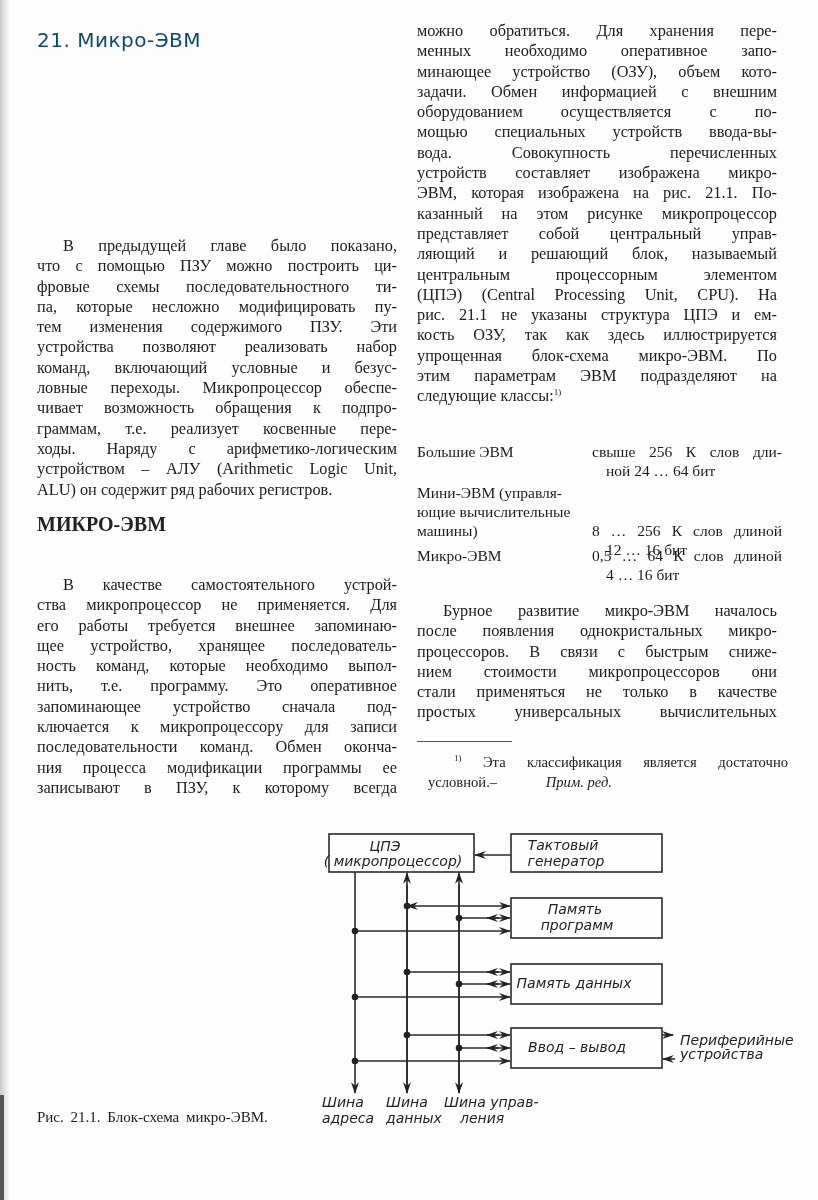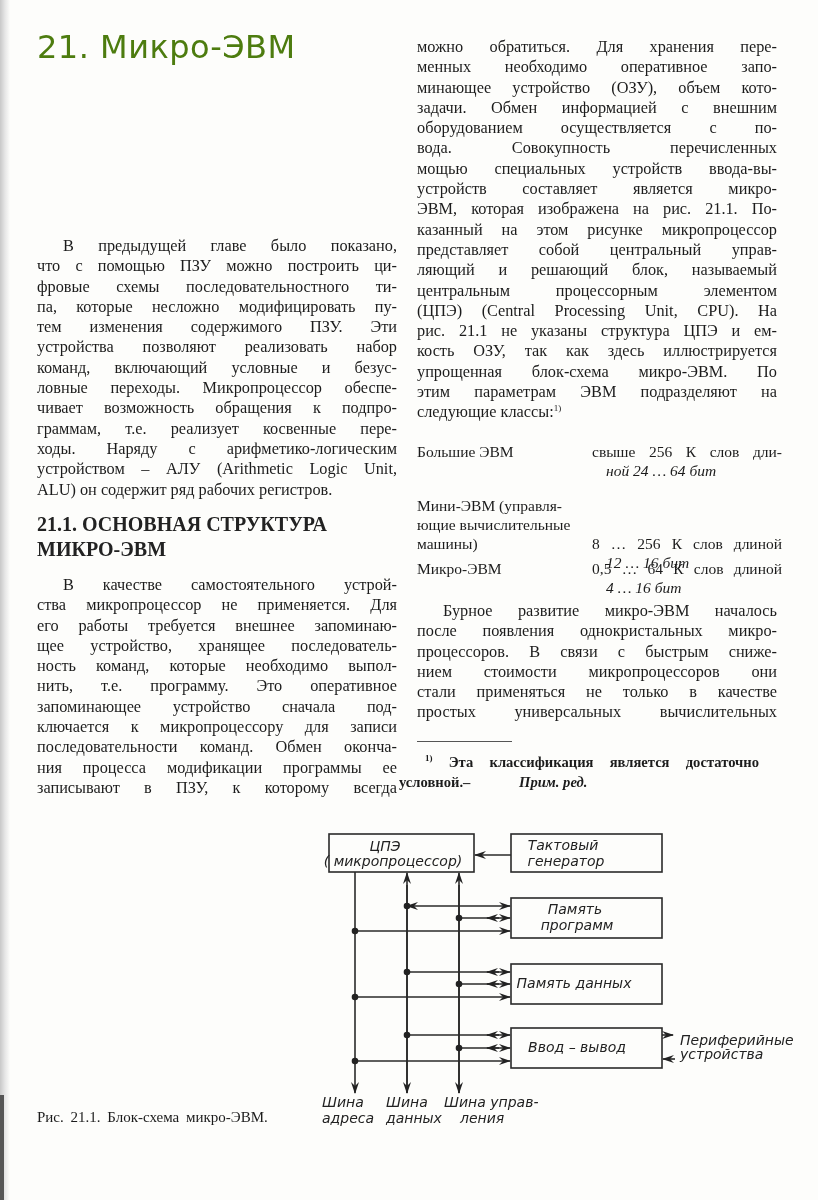--- a/index.html
+++ b/index.html
@@ -12,44 +12,44 @@
   .edge-shadow {
     position: absolute; left: 0; top: 0; width: 10px; height: 1200px;
     background: linear-gradient(to right, #c8c8c8, #e6e6e6 50%, rgba(253,253,251,0));
   }
   .edge-dark {
     position: absolute; left: 0; top: 1095px; width: 4px; height: 105px;
     background: #555;
   }
   .chapter-title {
     position: absolute; left: 37px; top: 28px;
-    font-family: "DejaVu Sans", sans-serif; font-size: 32px; font-weight: normal;
-    letter-spacing: 0.5px; color: #4d7c0f; margin: 0;
+    font-family: "DejaVu Sans", sans-serif; font-size: 20px; font-weight: normal;
+    letter-spacing: 0.5px; color: #0c4a6e; margin: 0;
   }
   .col {
     position: absolute; font-size: 16.3px; line-height: 20.3px;
     text-align: justify;
   }
   .col-left { left: 37px; width: 360px; }
   .col-right { left: 417px; width: 360px; }
   .line { display: block; white-space: nowrap; text-align-last: justify; height: 20.3px; }
   .line.last { text-align-last: left; }
   .indent { padding-left: 26px; }
   .section-title {
     position: absolute; left: 37px; top: 512px; width: 360px;
     font-size: 20px; font-weight: bold; line-height: 25px; margin: 0; color: #222;
   }
   .class-table { position: absolute; left: 417px; top: 442px; width: 365px; font-size: 15.5px; line-height: 19px; }
   .class-row { display: flex; }
   .class-name { width: 175px; }
   .class-val { width: 190px; }
-  .class-val .l2 { padding-left: 14px; display: block; font-style: italic; }
+  .class-val .l2 { padding-left: 14px; display: block; }
   .class-val .l1 { display: block; text-align: justify; text-align-last: justify; }
   .footnote-rule { position: absolute; left: 417px; top: 741px; width: 95px; height: 1px; background: #555; }
-  .footnote { position: absolute; left: 399px; top: 752px; width: 360px; font-size: 14.6px; line-height: 20px; font-weight: bold; }
+  .footnote { position: absolute; left: 428px; top: 752px; width: 360px; font-size: 14.6px; line-height: 20px; }
   .footnote .fl1 { display: block; padding-left: 26px; text-align: justify; text-align-last: justify; white-space: nowrap; }
   sup { font-size: 9px; vertical-align: 6px; line-height: 0; }
   .ital { font-style: italic; margin-left: 45px; }
   .fig-caption { position: absolute; left: 37px; top: 1109px; font-size: 15px; word-spacing: 3px; }
   .diagram { position: absolute; left: 0; top: 0; width: 818px; height: 1200px; pointer-events: none; }
   .diagram text { font-family: "DejaVu Sans", sans-serif; font-style: oblique; fill: #222; font-size: 14px; }
 </style>
 </head>
 <body>
 
@@ -68,62 +68,61 @@
     <span class="line"><span>команд, включающий условные и безус-</span></span>
     <span class="line"><span>ловные переходы. Микропроцессор обеспе-</span></span>
     <span class="line"><span>чивает возможность обращения к подпро-</span></span>
     <span class="line"><span>граммам, т.е. реализует косвенные пере-</span></span>
     <span class="line"><span>ходы. Наряду с арифметико-логическим</span></span>
     <span class="line"><span>устройством – АЛУ (Arithmetic Logic Unit,</span></span>
     <span class="line last"><span>ALU) он содержит ряд рабочих регистров.</span></span>
   </div>
 
 <h2 class="section-title">
-  <span style="display:block">21.1. ОСНОВНАЯ СТРУКТУРА</span>
   <span style="display:block">МИКРО-ЭВМ</span>
 </h2>
 
 <div class="col col-left" style="top:575px;" id="secpara">
     <span class="line indent"><span>В качестве самостоятельного устрой-</span></span>
     <span class="line"><span>ства микропроцессор не применяется. Для</span></span>
     <span class="line"><span>его работы требуется внешнее запоминаю-</span></span>
     <span class="line"><span>щее устройство, хранящее последователь-</span></span>
     <span class="line"><span>ность команд, которые необходимо выпол-</span></span>
     <span class="line"><span>нить, т.е. программу. Это оперативное</span></span>
     <span class="line"><span>запоминающее устройство сначала под-</span></span>
     <span class="line"><span>ключается к микропроцессору для записи</span></span>
     <span class="line"><span>последовательности команд. Обмен оконча-</span></span>
     <span class="line"><span>ния процесса модификации программы ее</span></span>
     <span class="line"><span>записывают в ПЗУ, к которому всегда</span></span>
   </div>
 
-<div class="col col-right" style="top:37px;" id="rpara1">
+<div class="col col-right" style="top:21px;" id="rpara1">
     <span class="line"><span>можно обратиться. Для хранения пере-</span></span>
     <span class="line"><span>менных необходимо оперативное запо-</span></span>
     <span class="line"><span>минающее устройство (ОЗУ), объем кото-</span></span>
     <span class="line"><span>задачи. Обмен информацией с внешним</span></span>
     <span class="line"><span>оборудованием осуществляется с по-</span></span>
+    <span class="line"><span>мощью специальных устройств ввода-вы-</span></span>
     <span class="line"><span>вода. Совокупность перечисленных</span></span>
-    <span class="line"><span>мощью специальных устройств ввода-вы-</span></span>
-    <span class="line"><span>устройств составляет является микро-</span></span>
+    <span class="line"><span>устройств составляет изображена микро-</span></span>
     <span class="line"><span>ЭВМ, которая изображена на рис. 21.1. По-</span></span>
     <span class="line"><span>казанный на этом рисунке микропроцессор</span></span>
     <span class="line"><span>представляет собой центральный управ-</span></span>
     <span class="line"><span>ляющий и решающий блок, называемый</span></span>
     <span class="line"><span>центральным процессорным элементом</span></span>
     <span class="line"><span>(ЦПЭ) (Central Processing Unit, CPU). На</span></span>
     <span class="line"><span>рис. 21.1 не указаны структура ЦПЭ и ем-</span></span>
     <span class="line"><span>кость ОЗУ, так как здесь иллюстрируется</span></span>
     <span class="line"><span>упрощенная блок-схема микро-ЭВМ. По</span></span>
     <span class="line"><span>этим параметрам ЭВМ подразделяют на</span></span>
     <span class="line last"><span>следующие классы:</span><sup>1)</sup></span>
   </div>
 
 <div class="class-table">
-  <div class="class-row" style="margin-bottom:16px;">
+  <div class="class-row" style="margin-bottom:3px;">
     <div class="class-name"><span>Большие ЭВМ</span></div>
     <div class="class-val">
       <span class="l1">свыше 256 К слов дли-</span>
       <span class="l2">ной 24 … 64 бит</span>
     </div>
   </div>
   <div class="class-row" style="margin-bottom:6px;">
     <div class="class-name">
       <span style="display:block">Мини-ЭВМ (управля-</span>
       <span style="display:block">ющие вычислительные</span>

